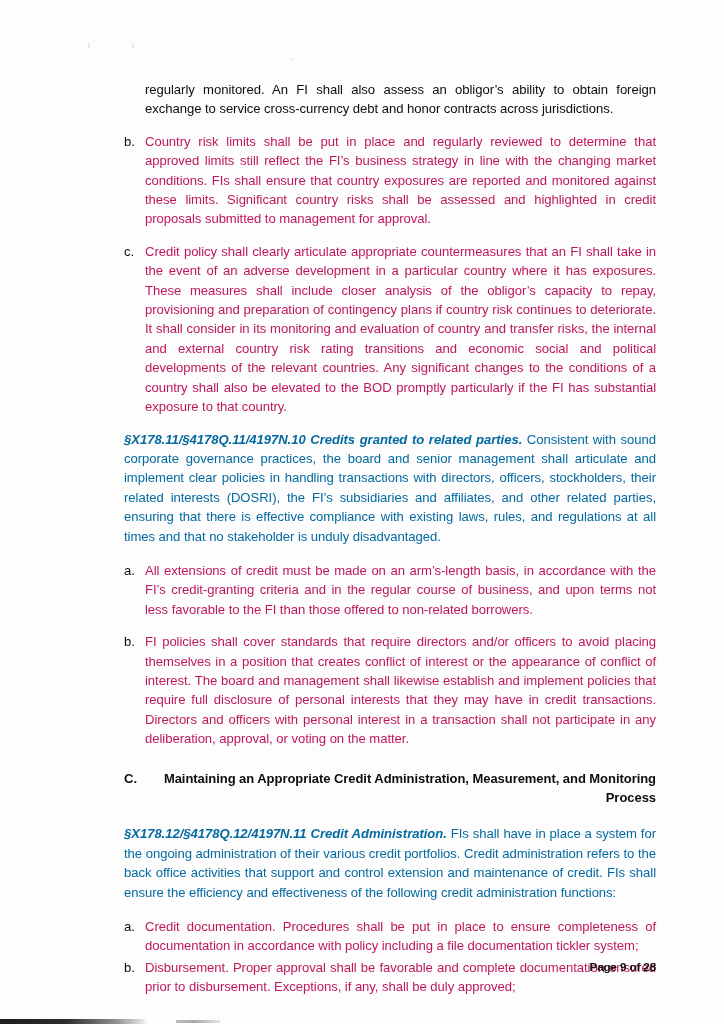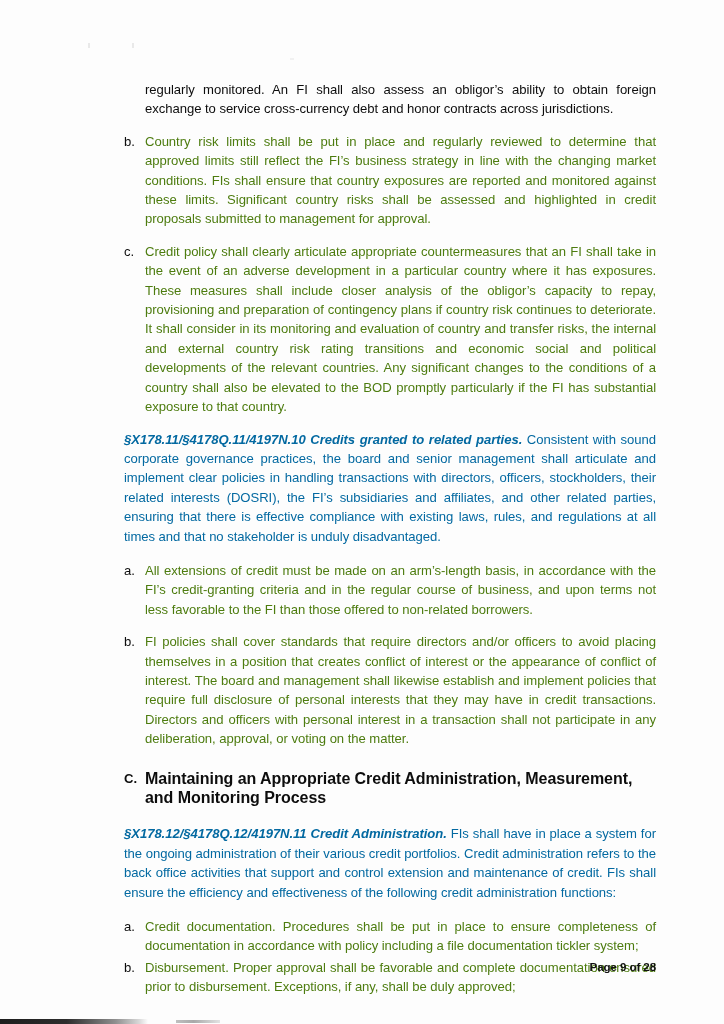--- a/index.html
+++ b/index.html
@@ -85,21 +85,21 @@
   .item-marker {
     flex: 0 0 21px;
     font-size: 13.1px;
     line-height: 19.4px;
     color: #0d0d0d;
   }
   .item-body {
     flex: 1 1 auto;
     font-size: 13.1px;
     line-height: 19.4px;
-    color: #4d7c0f;
+    color: #be185d;
     text-align: justify;
     letter-spacing: -0.05px;
   }
 
   
   .reg-para {
     font-size: 13.1px;
     line-height: 19.4px;
     color: #0369a1;
     text-align: justify;
@@ -119,25 +119,26 @@
   }
   .section-letter {
     flex: 0 0 21px;
     font-size: 13.1px;
     line-height: 19.4px;
     font-weight: bold;
     color: #0d0d0d;
   }
   .section-title {
     flex: 1 1 auto;
-    font-size: 16px;
-    line-height: 19.4px;
-    font-weight: bold;
-    color: #0d0d0d;
-    letter-spacing: -0.05px;
+    font-size: 13px;
+    line-height: 19.4px;
+    font-weight: bold;
+    color: #0d0d0d;
+    letter-spacing: -0.05px;
+    text-align: right;
   }
 
   
   .item.tight { margin-bottom: 2px; }
 
   
   .footer {
     position: absolute;
     left: 124px;
     top: 960px;

